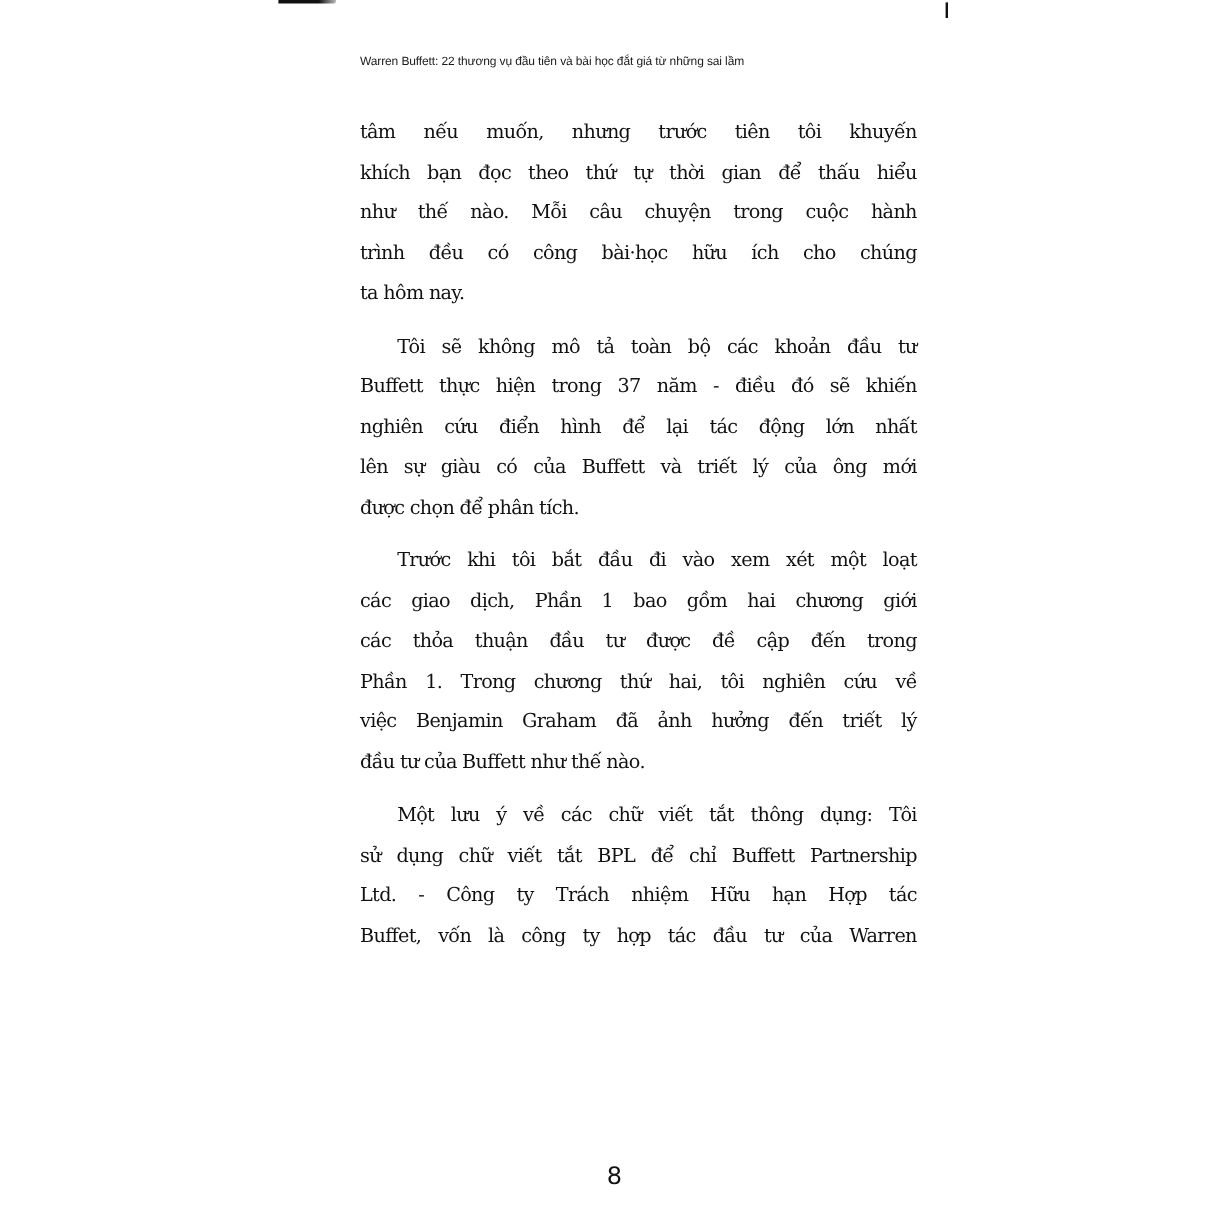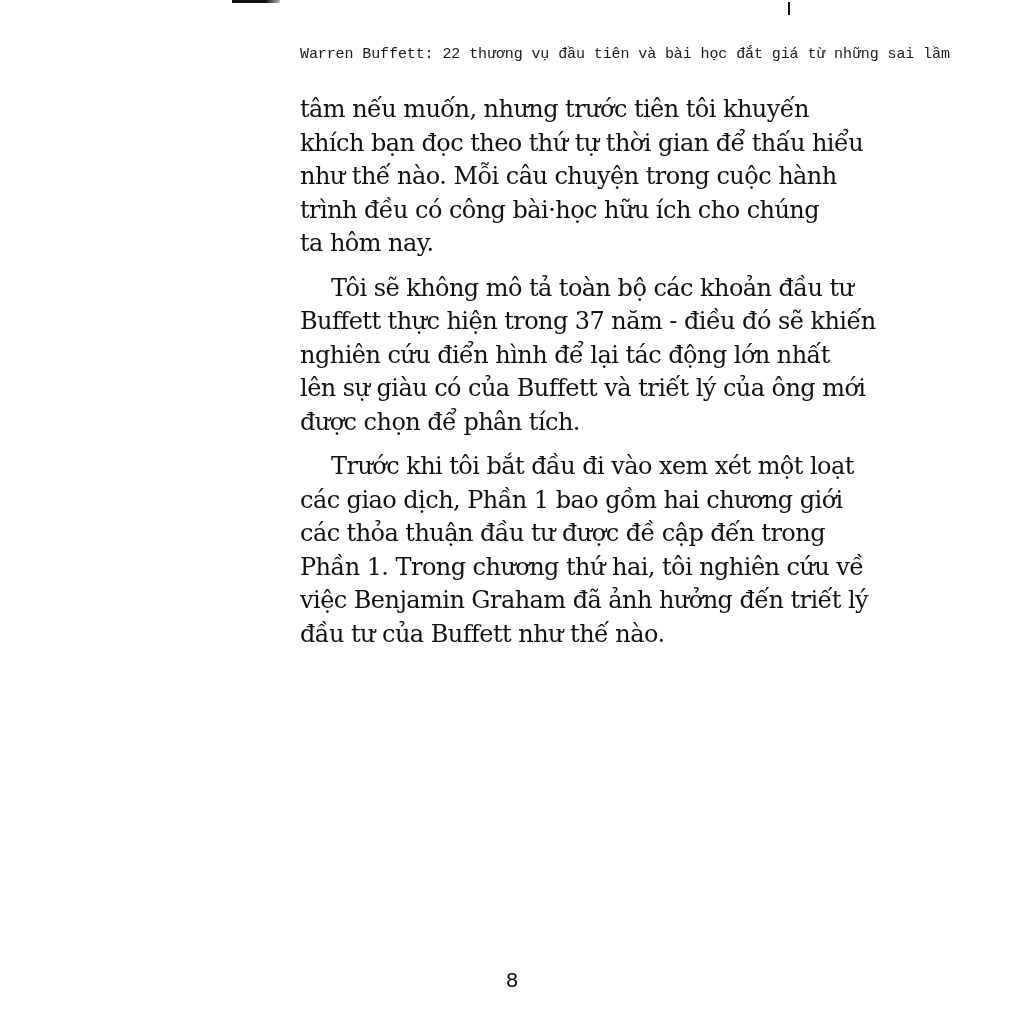--- a/index.html
+++ b/index.html
@@ -30,33 +30,33 @@
       top: 2px;
       width: 2px;
       height: 13px;
       background: #111;
     }
     .running-header {
       position: absolute;
       left: 300px;
       top: 46px;
       width: 440px;
-      font-family: Liberation Mono, monospace;
-      font-size: 15px;
+      font-family: Liberation Sans, sans-serif;
+      font-size: 10px;
       letter-spacing: -0.1px;
       color: #1a1a1a;
       white-space: nowrap;
     }
     .page-body {
       position: absolute;
       left: 300px;
       top: 93px;
       width: 464px;
       font-family: "DejaVu Serif", serif;
-      font-size: 24px;
+      font-size: 16px;
       line-height: 33.5px;
       text-align: justify;
       letter-spacing: -0.55px;
       word-spacing: 0px;
     }
     .paragraph {
       margin: 0;
       padding: 0;
     }
     .paragraph + .paragraph {
@@ -110,15 +110,21 @@
 
   <div class="paragraph">
     <span class="line" style="padding-left:31px">Trước khi tôi bắt đầu đi vào xem xét một loạt</span>
     <span class="line">các giao dịch, Phần 1 bao gồm hai chương giới</span>
     <span class="line">các thỏa thuận đầu tư được đề cập đến trong</span>
     <span class="line">Phần 1. Trong chương thứ hai, tôi nghiên cứu về</span>
     <span class="line">việc Benjamin Graham đã ảnh hưởng đến triết lý</span>
     <span class="line last">đầu tư của Buffett như thế nào.</span>
   </div>
 
+  <div class="paragraph">
+    <span class="line" style="padding-left:31px">Một lưu ý về các chữ viết tắt thông dụng: Tôi</span>
+    <span class="line">sử dụng chữ viết tắt BPL để chỉ Buffett Partnership</span>
+    <span class="line">Ltd. - Công ty Trách nhiệm Hữu hạn Hợp tác</span>
+    <span class="line">Buffet, vốn là công ty hợp tác đầu tư của Warren</span>
+  </div>
 </div>
 
 <div class="page-number">8</div>
 
 </body></html>

